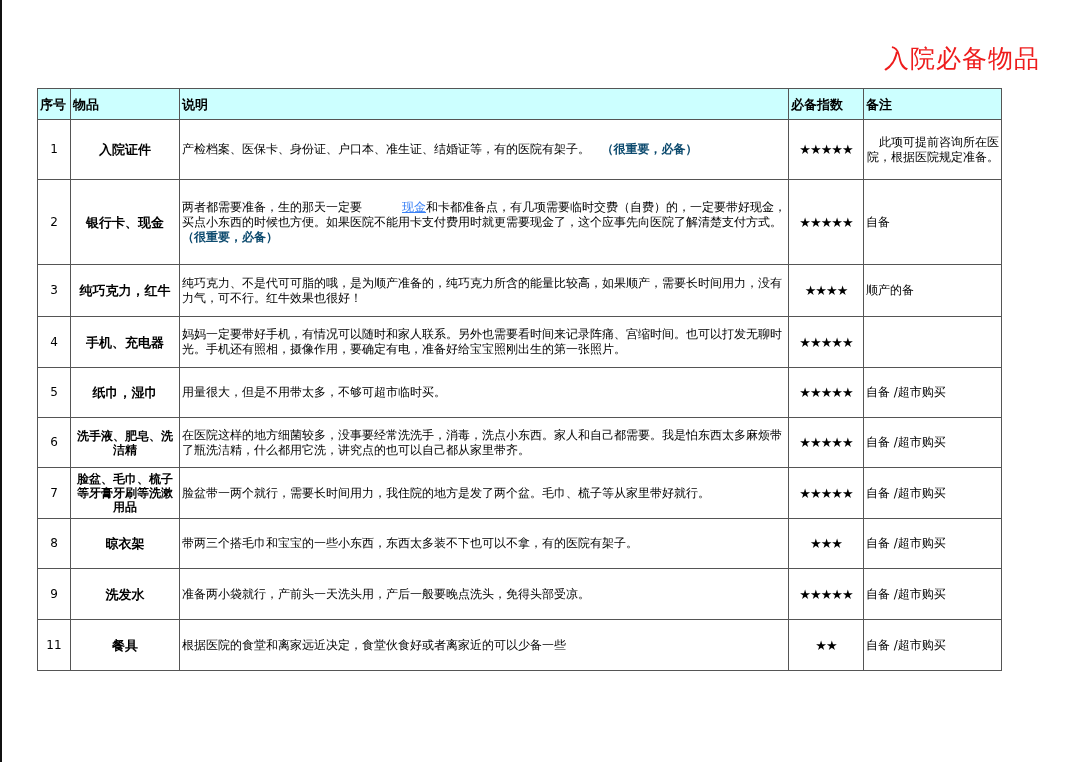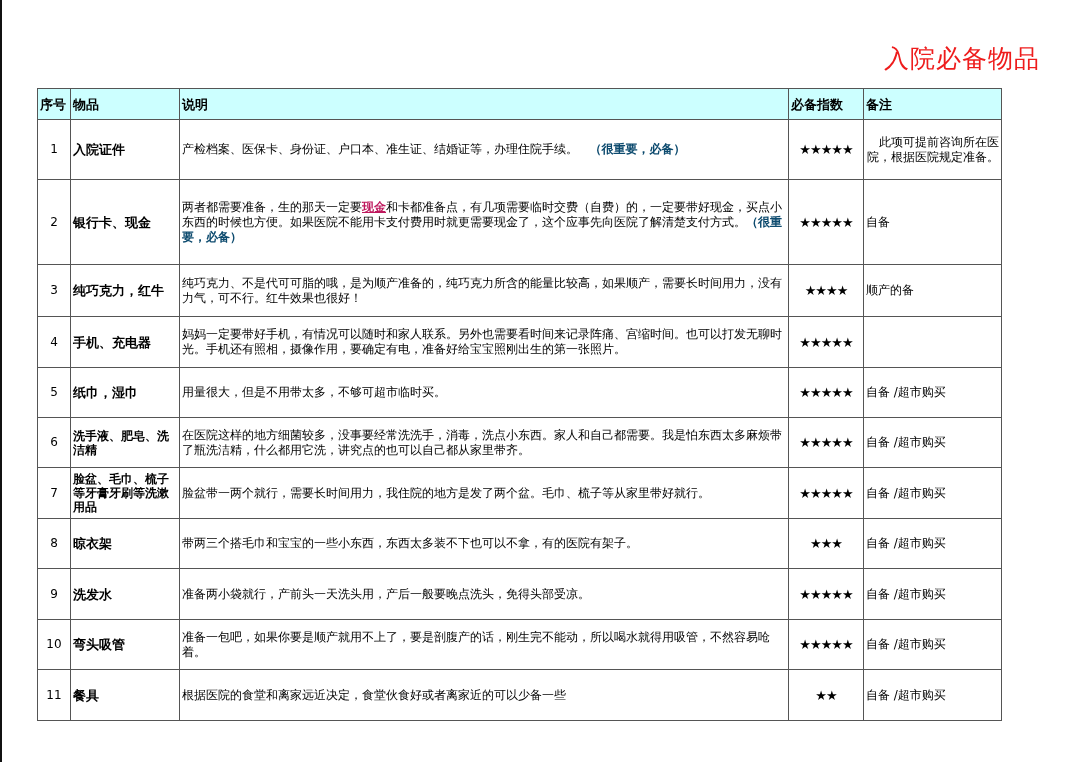--- a/index.html
+++ b/index.html
@@ -25,28 +25,28 @@
     border: 1px solid #555;
     padding: 0 2px;
     vertical-align: middle;
     line-height: 15px;
   }
   table.items th {
     background: #ccffff; font-weight: bold; font-size: 13px; height: 30px;
     text-align: left;
   }
   td.num { text-align: center; font-size: 12px; }
-  td.item { font-weight: bold; font-size: 13px; }
+  td.item { text-align: center; font-weight: bold; font-size: 13px; }
   td.item.small { font-size: 12px; line-height: 14px; }
   td.desc { text-align: left; font-size: 12px; }
   td.stars { text-align: center; font-size: 13px; letter-spacing: -1px; }
   td.remark { font-size: 12px; }
   td.remark.leftalign { text-align: right; }
   .emph { color: #0c4a6e; font-weight: bold; }
-  .emph-u { color: #be185d; font-weight: bold; text-decoration: underline; }
+  .emph-u { color: #3b82f6; font-weight: normal; text-decoration: underline; margin-left: 40px; }
 </style>
 </head>
 <body>
 
 <div class="left-edge"></div>
 
 <div class="title">入院必备物品</div>
 
 <table class="items">
   <colgroup>
@@ -62,21 +62,21 @@
       <th>物品</th>
       <th>说明</th>
       <th>必备指数</th>
       <th>备注</th>
     </tr>
   </thead>
   <tbody>
     <tr style="height:60px">
       <td class="num">1</td>
       <td class="item">入院证件</td>
-      <td class="desc"><span>产检档案、医保卡、身份证、户口本、准生证、结婚证等，办理住院手续。</span>&nbsp;&nbsp;&nbsp;<span class="emph">（很重要，必备）</span></td>
+      <td class="desc"><span>产检档案、医保卡、身份证、户口本、准生证、结婚证等，有的医院有架子。</span>&nbsp;&nbsp;&nbsp;<span class="emph">（很重要，必备）</span></td>
       <td class="stars">★★★★★</td>
       <td class="remark leftalign">此项可提前咨询所在医院，根据医院规定准备。</td>
     </tr>
     <tr style="height:85px">
       <td class="num">2</td>
       <td class="item">银行卡、现金</td>
       <td class="desc"><span>两者都需要准备，生的那天一定要</span><span class="emph-u">现金</span><span>和卡都准备点，有几项需要临时交费（自费）的，一定要带好现金，买点小东西的时候也方便。如果医院不能用卡支付费用时就更需要现金了，这个应事先向医院了解清楚支付方式。</span><span class="emph">（很重要，必备）</span></td>
       <td class="stars">★★★★★</td>
       <td class="remark">自备</td>
     </tr>
@@ -122,27 +122,20 @@
       <td class="stars">★★★</td>
       <td class="remark">自备 /超市购买</td>
     </tr>
     <tr style="height:51px">
       <td class="num">9</td>
       <td class="item">洗发水</td>
       <td class="desc">准备两小袋就行，产前头一天洗头用，产后一般要晚点洗头，免得头部受凉。</td>
       <td class="stars">★★★★★</td>
       <td class="remark">自备 /超市购买</td>
     </tr>
-    <tr style="height:50px">
-      <td class="num">10</td>
-      <td class="item">弯头吸管</td>
-      <td class="desc">准备一包吧，如果你要是顺产就用不上了，要是剖腹产的话，刚生完不能动，所以喝水就得用吸管，不然容易呛着。</td>
-      <td class="stars">★★★★★</td>
-      <td class="remark">自备 /超市购买</td>
-    </tr>
     <tr style="height:51px">
       <td class="num">11</td>
       <td class="item">餐具</td>
       <td class="desc">根据医院的食堂和离家远近决定，食堂伙食好或者离家近的可以少备一些</td>
       <td class="stars">★★</td>
       <td class="remark">自备 /超市购买</td>
     </tr>
   </tbody>
 </table>
 

